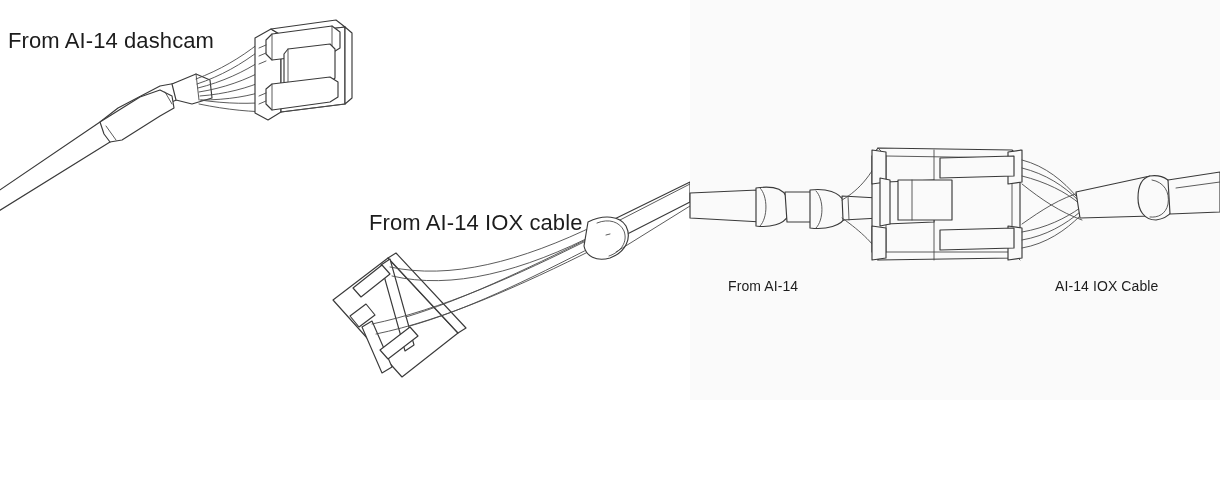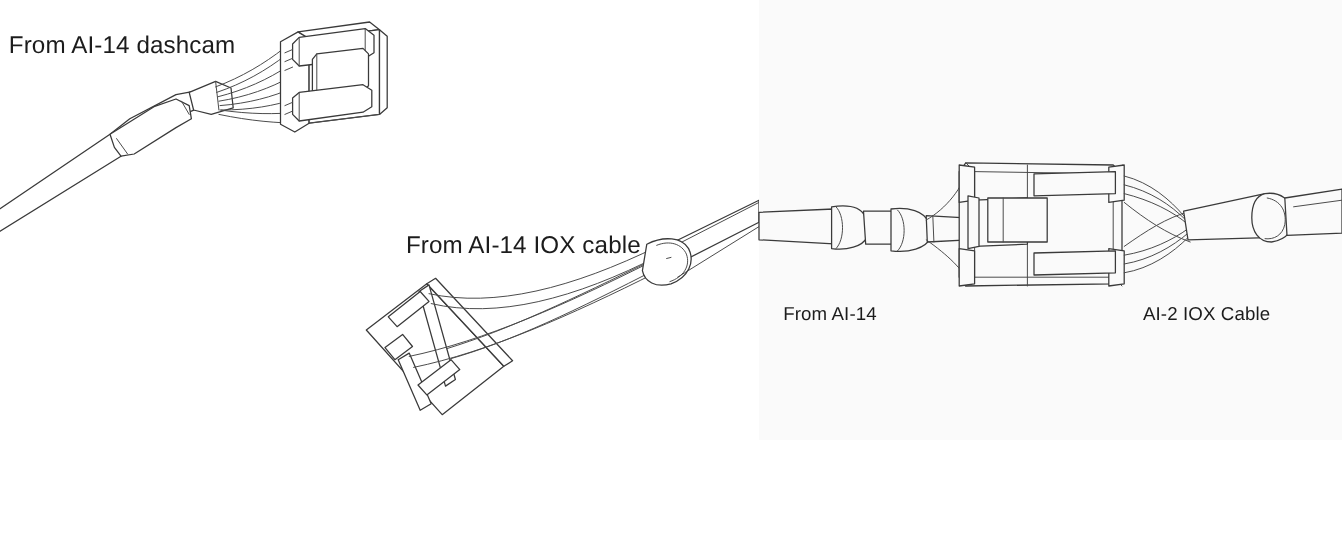--- a/index.html
+++ b/index.html
@@ -53,21 +53,21 @@
 
   .label {
     position: absolute;
     color: #1c1c1c;
     white-space: nowrap;
     font-weight: 400;
     letter-spacing: 0.1px;
   }
 
   .label-lg { font-size: 22px; line-height: 26px; }
-  .label-sm { font-size: 17px; line-height: 20px; }
+  .label-sm { font-size: 14px; line-height: 20px; margin-left: 16px; }
 
   #label-dashcam  { left: 8px;   top: 28px; }
   #label-iox      { left: 325px; top: 210px; margin-left: 44px; }
   .ln-thin {
     fill: none;
     stroke: #4a4a4a;
     stroke-width: 0.9;
     stroke-linejoin: round;
     stroke-linecap: round;
   }
@@ -274,16 +274,16 @@
         <path class="ln-fill-r" d="M 460 176 C 474 174 484 182 486 194 C 488 208 480 218 466 220 C 454 220 448 210 448 198 C 448 186 452 178 460 176 Z"></path>
         <path class="ln-thin" d="M 462 180 C 474 182 480 192 478 204 C 476 214 468 218 460 217"></path>
 
         <path class="ln-fill-r" d="M 478 180 L 530 172 L 530 212 L 480 214 Z"></path>
         <path class="ln-thin" d="M 486 188 L 530 182"></path>
       </g>
     </svg>
 
     <div class="label label-sm" style="left:22px; top:276px;">From AI-14</div>
 
-    <div class="label label-sm" style="left:349px; top:276px;">AI-2 IOX Cable</div>
+    <div class="label label-sm" style="left:349px; top:276px;">AI-14 IOX Cable</div>
   </div>
 
 </div>
 
 </body></html>

